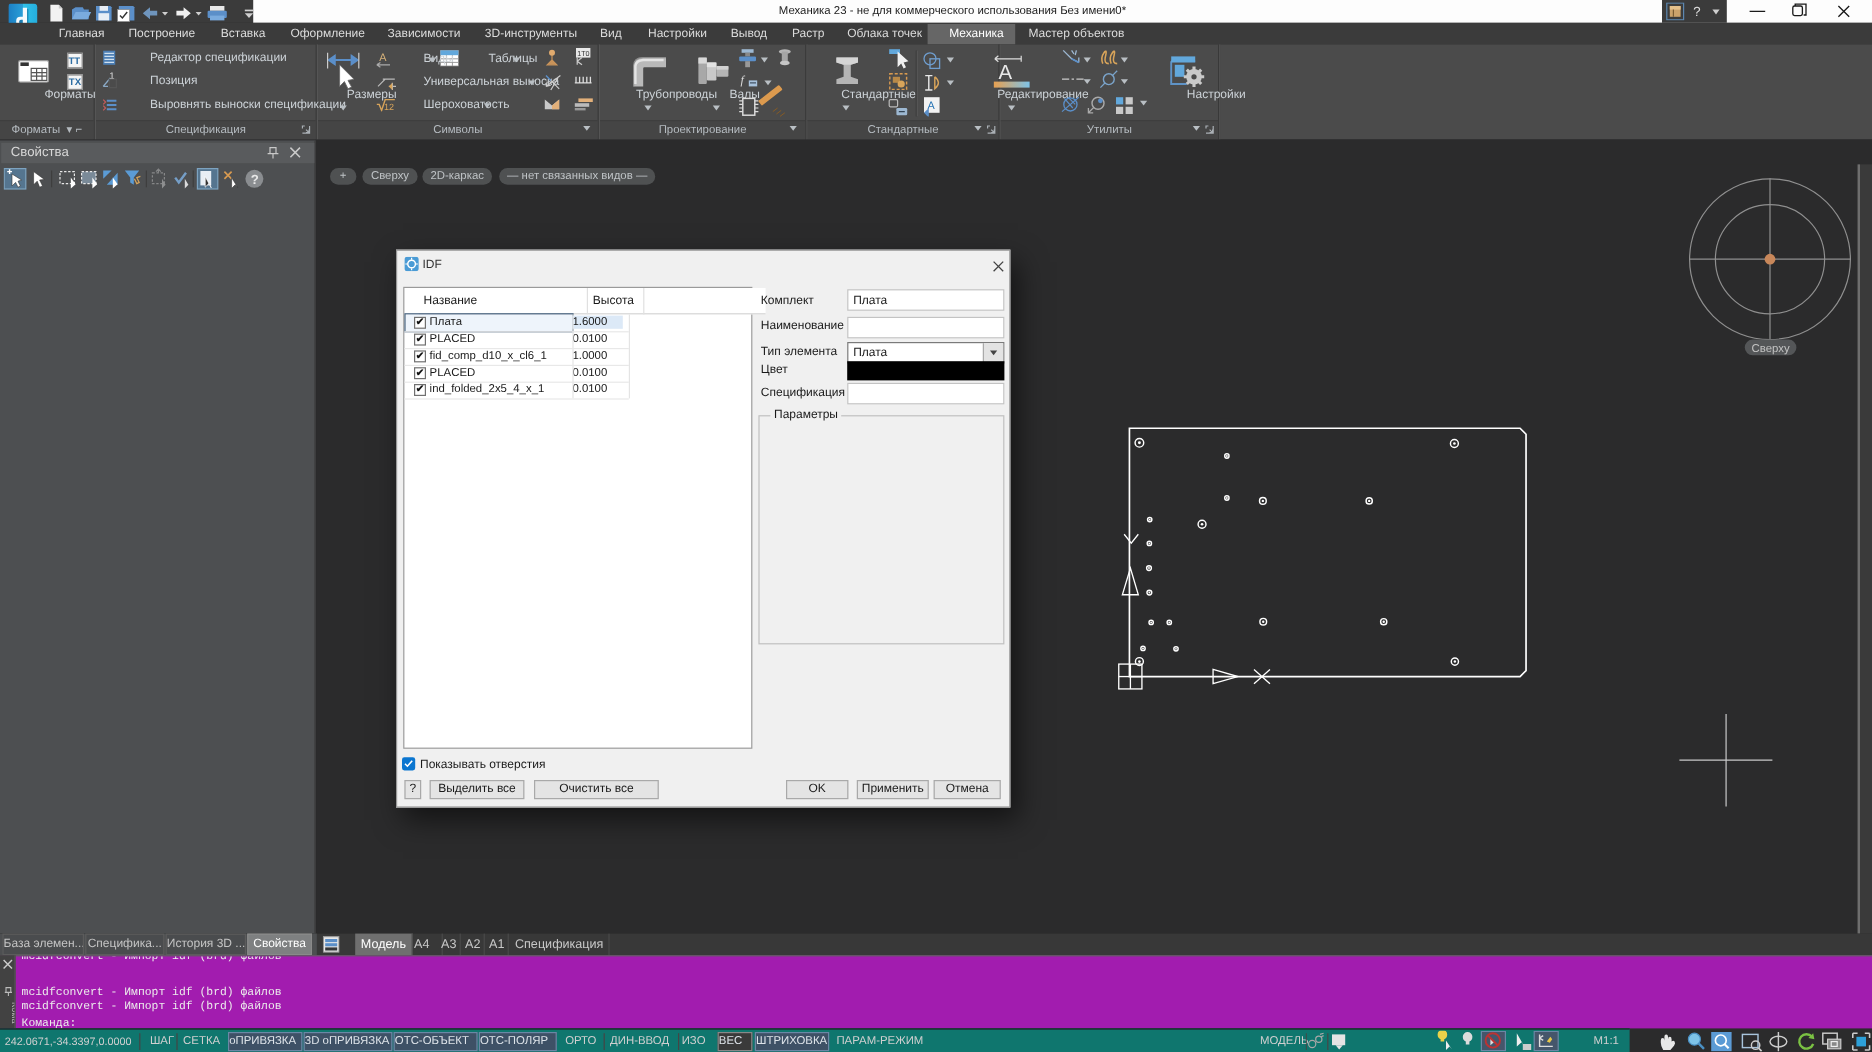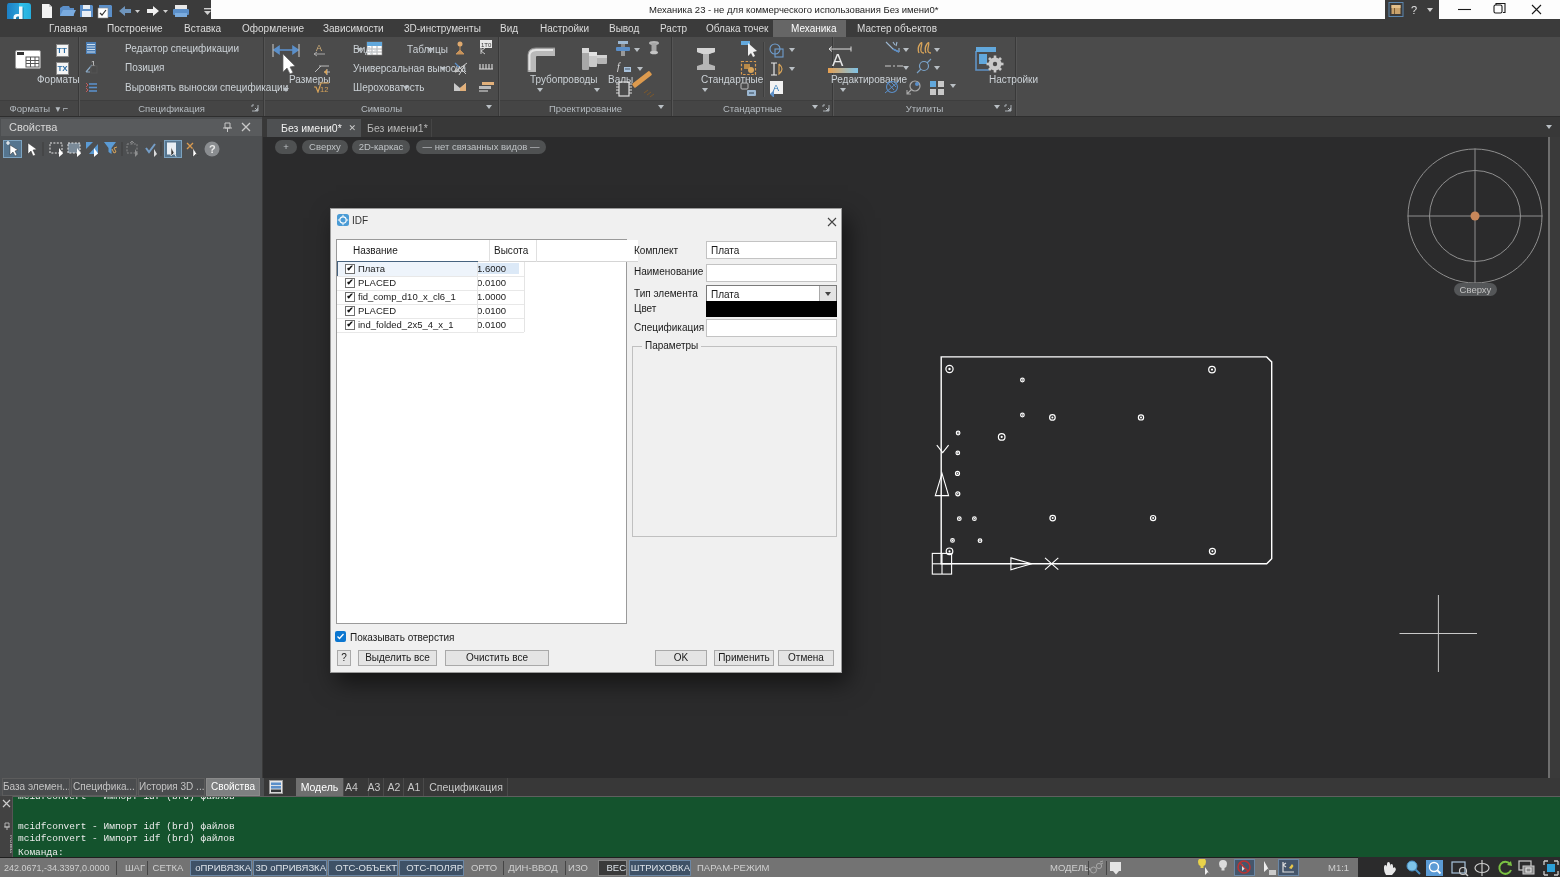--- a/index.html
+++ b/index.html
@@ -21,26 +21,26 @@
 #lpanel{left:0;top:117px;width:263px;height:661px;background:#4d4f51;border-right:1px solid #3a3a3a;}
 #lphead{left:1px;top:2px;width:261px;height:17px;background:#595b5d;color:#d8d8d8;font-size:11px;line-height:17px;padding-left:8px;}
 
 #canvas{left:264px;top:137px;width:1284px;height:641px;background:#2b2b2c;}
 #rgut{left:1548px;top:137px;width:12px;height:641px;background:#3a3a3a;border-left:2px solid #6e6e6e;}
 .pill{position:absolute;top:3px;height:14px;border-radius:7px;background:#4f5152;color:#bfc3c6;font-size:9.5px;line-height:14px;text-align:center;}
 
 #btabs{left:0;top:778px;width:1560px;height:18px;background:#383838;}
 .ltab{position:absolute;top:0;height:18px;background:#4a4c4e;border:1px solid #5c5c5c;color:#c4c4c4;font-size:10px;line-height:16px;text-align:center;white-space:nowrap;overflow:hidden;}
 .dtab{position:absolute;top:0;height:18px;color:#c8c8c8;font-size:10.5px;line-height:18px;text-align:center;border-right:1px solid #4a4a4a;}
-#cmd{left:0;top:796px;width:1560px;height:61px;background:#14532d;border-top:1px solid #5f5f5f;overflow:hidden;}
+#cmd{left:0;top:796px;width:1560px;height:61px;background:#a21caf;border-top:1px solid #5f5f5f;overflow:hidden;}
 #cmdstrip{left:0;top:796px;width:13px;height:61px;background:#424242;border-right:1px solid #555;}
 .cline{position:absolute;left:18px;font-family:"Liberation Mono",monospace;font-size:9.5px;color:#ececec;white-space:pre;}
-#sbar{left:0;top:857px;width:1358px;height:20px;background:#737373;border-top:1px solid #1f1f1f;padding-left:36px;}
+#sbar{left:0;top:857px;width:1358px;height:20px;background:#0f766e;border-top:1px solid #1f1f1f;padding-left:36px;}
 .si{position:absolute;top:0;height:20px;font-size:9.5px;color:#cfcfcf;line-height:20px;text-align:center;white-space:nowrap;}
-.sbtn{position:absolute;top:2px;height:16px;background:#3e5166;border:1px solid #6b87a5;color:#dde3e9;font-size:9.5px;line-height:14px;text-align:right;white-space:nowrap;}
+.sbtn{position:absolute;top:2px;height:16px;background:#3e5166;border:1px solid #6b87a5;color:#dde3e9;font-size:9.5px;line-height:14px;text-align:left;white-space:nowrap;}
 .ssep{position:absolute;top:3px;width:1px;height:14px;background:#454545;}
 
 #dlg{left:330px;top:208px;width:512px;height:465px;background:#f0f0f0;border:1px solid #9a9a9a;box-shadow:6px 10px 22px rgba(0,0,0,.55);}
 .dl{position:absolute;font-size:10px;color:#1a1a1a;white-space:nowrap;}
 .fld{position:absolute;left:375px;width:131px;background:#fff;border:1px solid #c3c3c3;font-size:10px;color:#1a1a1a;}
 .btn{position:absolute;top:441px;height:16px;background:#e4e4e4;border:1px solid #a9a9a9;font-size:10px;color:#1a1a1a;text-align:center;line-height:14px;}
 .trow{position:absolute;left:1px;width:288px;height:14px;font-size:9.5px;color:#1a1a1a;}
 .cb{position:absolute;left:7px;top:2px;width:10px;height:10px;background:#fff;border:1px solid #707070;}
 .ck{position:absolute;top:1px;font-size:8.5px;color:#111;font-weight:bold;}
 .hv{position:absolute;left:139px;top:1px;}
@@ -414,25 +414,20 @@
             <line x1="21" y1="10.5" x2="21" y2="27.5"></line>
             <line x1="12.5" y1="19" x2="29.5" y2="19"></line>
             <line x1="15" y1="13" x2="27" y2="25"></line>
             <line x1="27" y1="13" x2="15" y2="25"></line>
           </g>
         </g>
         <circle cx="21" cy="19" r="2.2" fill="#4a4a4a"></circle>
  </svg>
  <div class="rtxt" style="left:966px;top:37px">Настройки</div>
  <div class="dar" style="left:994px;top:68px"></div>
-</div>
-<div class="abs" id="doctabs">
- <div class="abs" style="left:267px;top:2px;width:94px;height:19px;background:#4e5052;color:#f0f0f0;font-size:10.5px;line-height:18px"><span style="margin-left:14px">Без имени0*</span><span style="position:absolute;right:5px;top:0;color:#ccc;font-size:9px">✕</span></div>
- <div class="abs" style="left:362px;top:2px;width:70px;height:19px;color:#b8b8b8;font-size:10.5px;line-height:18px;border-right:1px solid #454545"><span style="margin-left:5px">Без имени1*</span></div>
- <div class="dar" style="left:1546px;top:8px"></div>
 </div>
 <div class="abs" id="lpanel">
  <div class="abs" id="lphead">Свойства
   <svg style="position:absolute;right:8px;top:3px" width="32" height="11" viewBox="0 0 32 11">
           <path d="M3,1 l5,0 l0,5 l-5,0 Z M5.5,6 l0,4 M1,6 l9,0" stroke="#c8c8c8" stroke-width="1" fill="none"></path>
           <path d="M20,1 l8,8 M28,1 l-8,8" stroke="#c8c8c8" stroke-width="1.3"></path>
         </svg>
  </div>
  <svg class="abs" style="left:3px;top:23px" width="220" height="19" viewBox="0 0 220 19">
   <rect x="0.5" y="0.5" width="18" height="17" fill="#55758f" stroke="#7da3c0"></rect>

